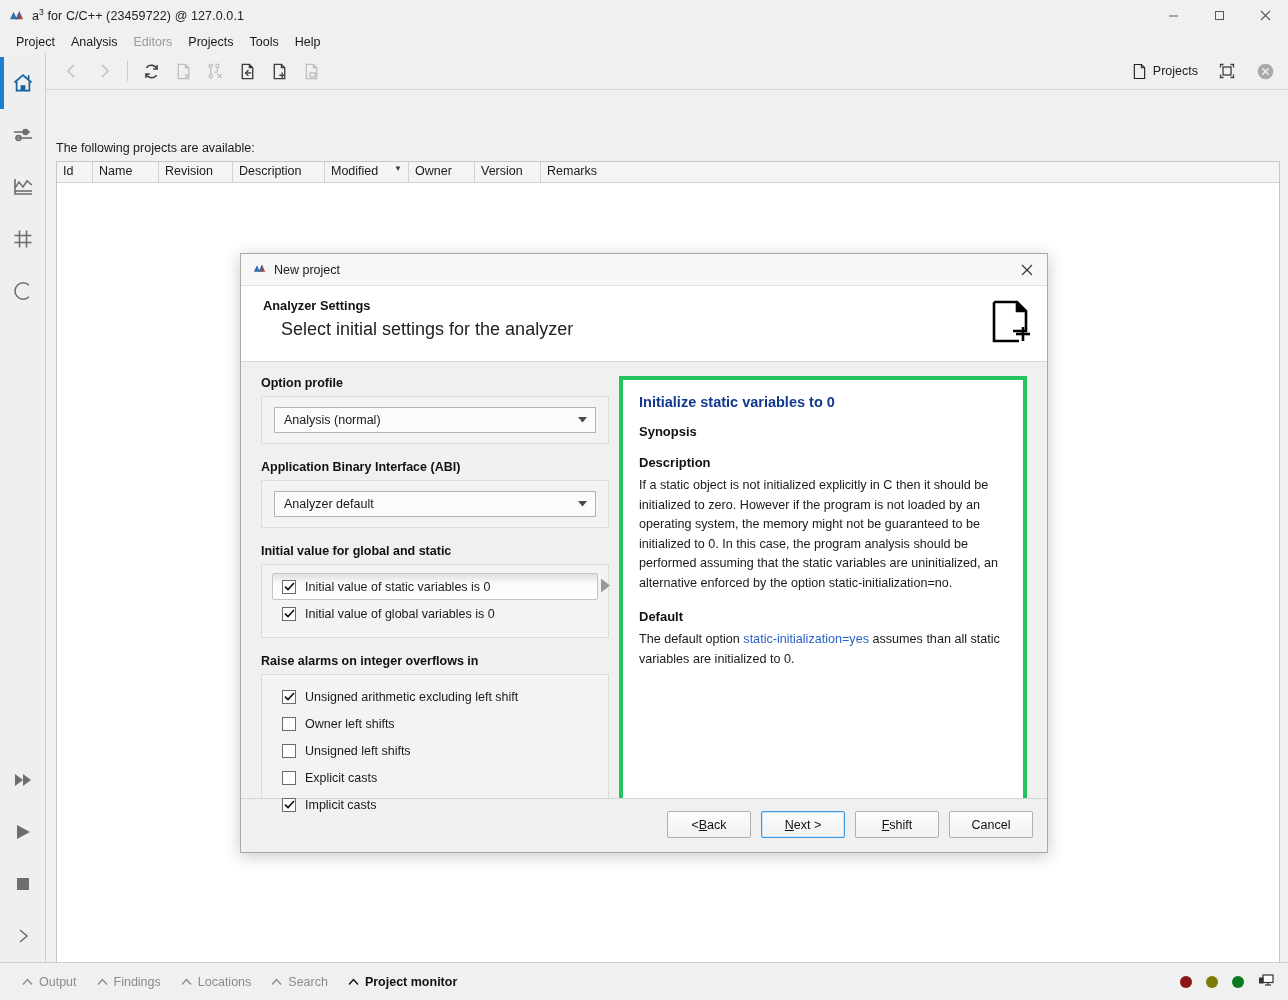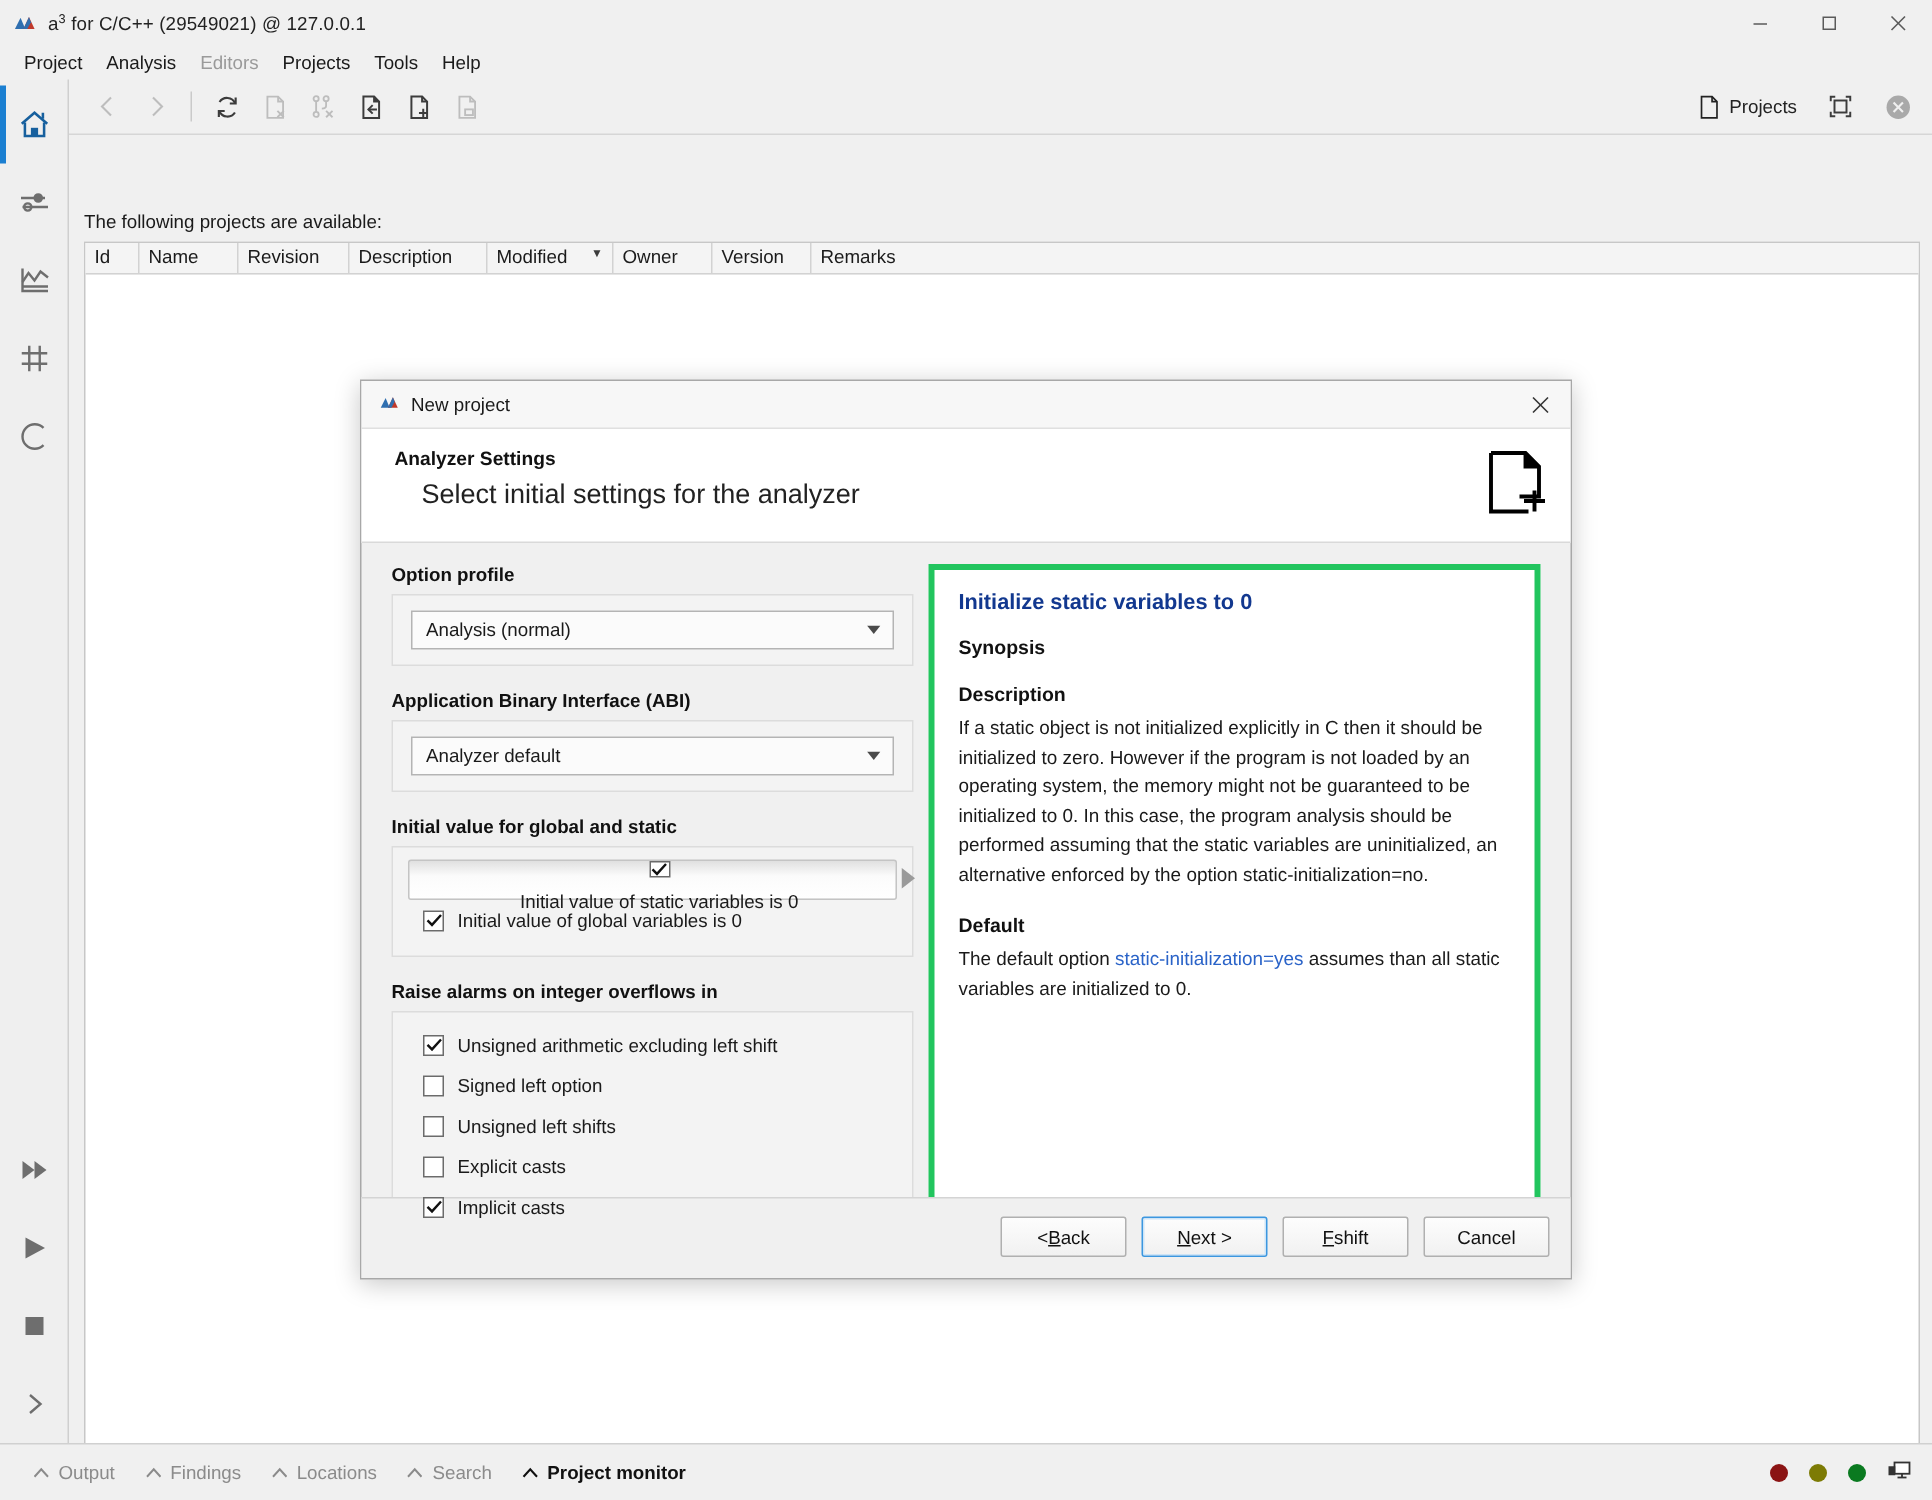--- a/index.html
+++ b/index.html
@@ -228,21 +228,20 @@
   .chk-row {
     display: flex; align-items: center;
     height: 27px; padding-left: 10px; gap: 9px;
     position: relative;
   }
   .chk-row.selected {
     background: linear-gradient(to bottom, #e0e0e0 0%, #fbfbfb 40%, #ffffff 100%);
     border: 1px solid #c4c4c4;
     border-radius: 2px;
     padding-left: 9px;
-    flex-direction: column;
   }
   .chk-row.selected .sel-arrow {
     position: absolute; right: -13px; top: 50%; transform: translateY(-50%);
     color: #9a9a9a;
   }
   .cb {
     width: 14px; height: 14px; min-width: 14px;
     border: 1px solid #6b6b6b; background: #fff;
     display: flex; align-items: center; justify-content: center;
     color: #111;
@@ -293,21 +292,21 @@
 <div id="app">
 
   <div class="titlebar">
     <span class="title-ico">
       <svg width="15" height="15" viewBox="0 0 16 16">
         <path d="M1 12 L5 4 L8.4 12 Z" fill="#2f6fb0"></path>
         <path d="M7 12 L11 3.5 L15 12 Z" fill="#c0392b"></path>
         <path d="M7 12 L11 3.5 L12.4 7.2 L9.8 12 Z" fill="#2f6fb0"></path>
       </svg>
     </span>
-    <span class="title-text"><span>a</span><sup>3</sup><span> for C/C++ (29549021) @ 127.0.0.1</span></span>
+    <span class="title-text"><span>a</span><sup>3</sup><span> for C/C++ (23459722) @ 127.0.0.1</span></span>
     <div class="win-btns">
       <div class="win-btn">
         <svg width="11" height="11" viewBox="0 0 11 11">
             <line x1="1" y1="6" x2="10" y2="6" stroke="#5a5a5a" stroke-width="1"></line>
           </svg>
       </div>
       <div class="win-btn">
         <svg width="11" height="11" viewBox="0 0 11 11">
             <rect x="1.5" y="1.5" width="8" height="8" fill="none" stroke="#5a5a5a" stroke-width="1"></rect>
           </svg>
@@ -625,21 +624,21 @@
                         <svg class="tick" width="11" height="9" viewBox="0 0 11 9">
                             <polyline points="1,4.6 4,7.6 10,1" fill="none" stroke="#111" stroke-width="1.6"></polyline>
                           </svg>
                       </span>
                       <span class="chk-label">Unsigned arithmetic excluding left shift</span>
                     </div>
                     <div class="chk-row">
                       <span class="cb">
                         
                       </span>
-                      <span class="chk-label">Signed left option</span>
+                      <span class="chk-label">Owner left shifts</span>
                     </div>
                     <div class="chk-row">
                       <span class="cb">
                         
                       </span>
                       <span class="chk-label">Unsigned left shifts</span>
                     </div>
                     <div class="chk-row">
                       <span class="cb">
                         

